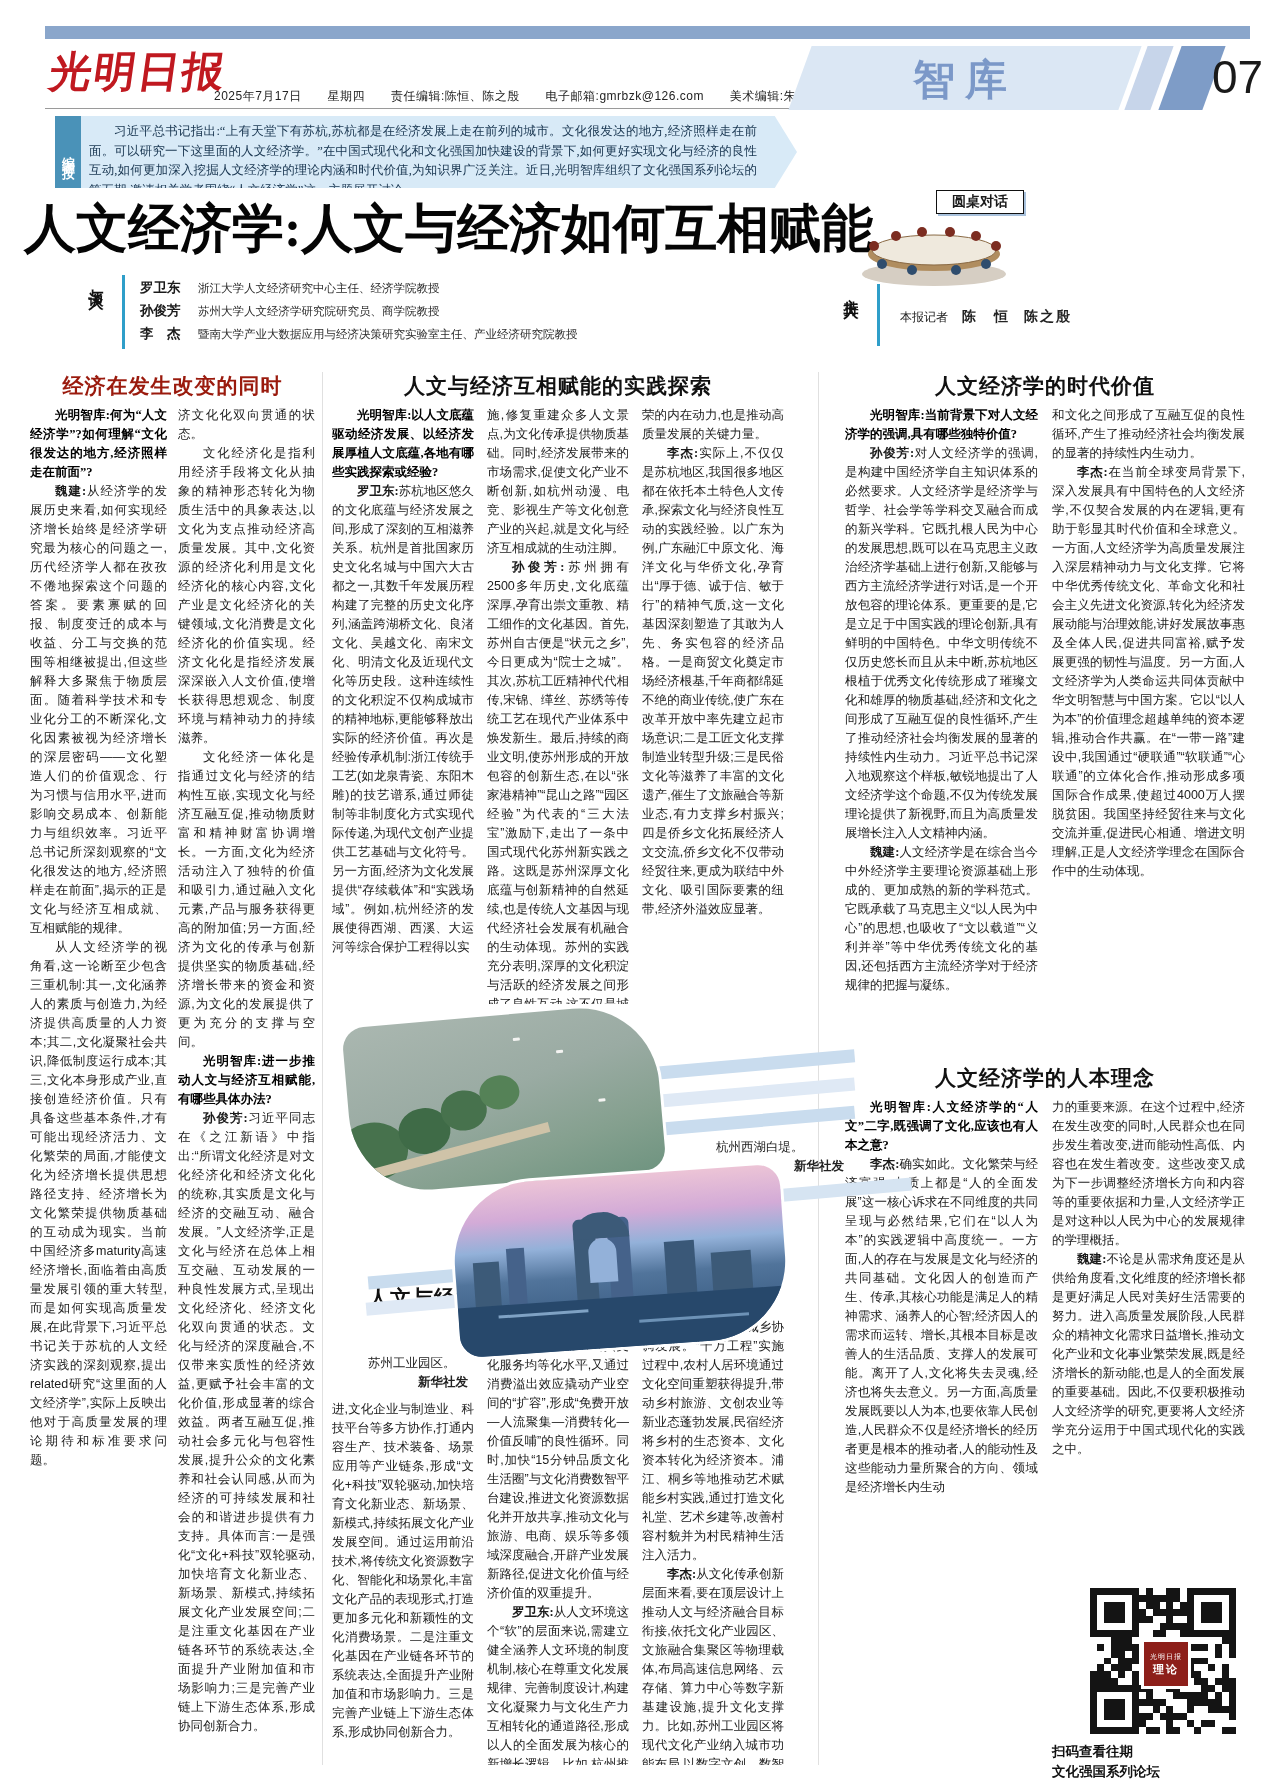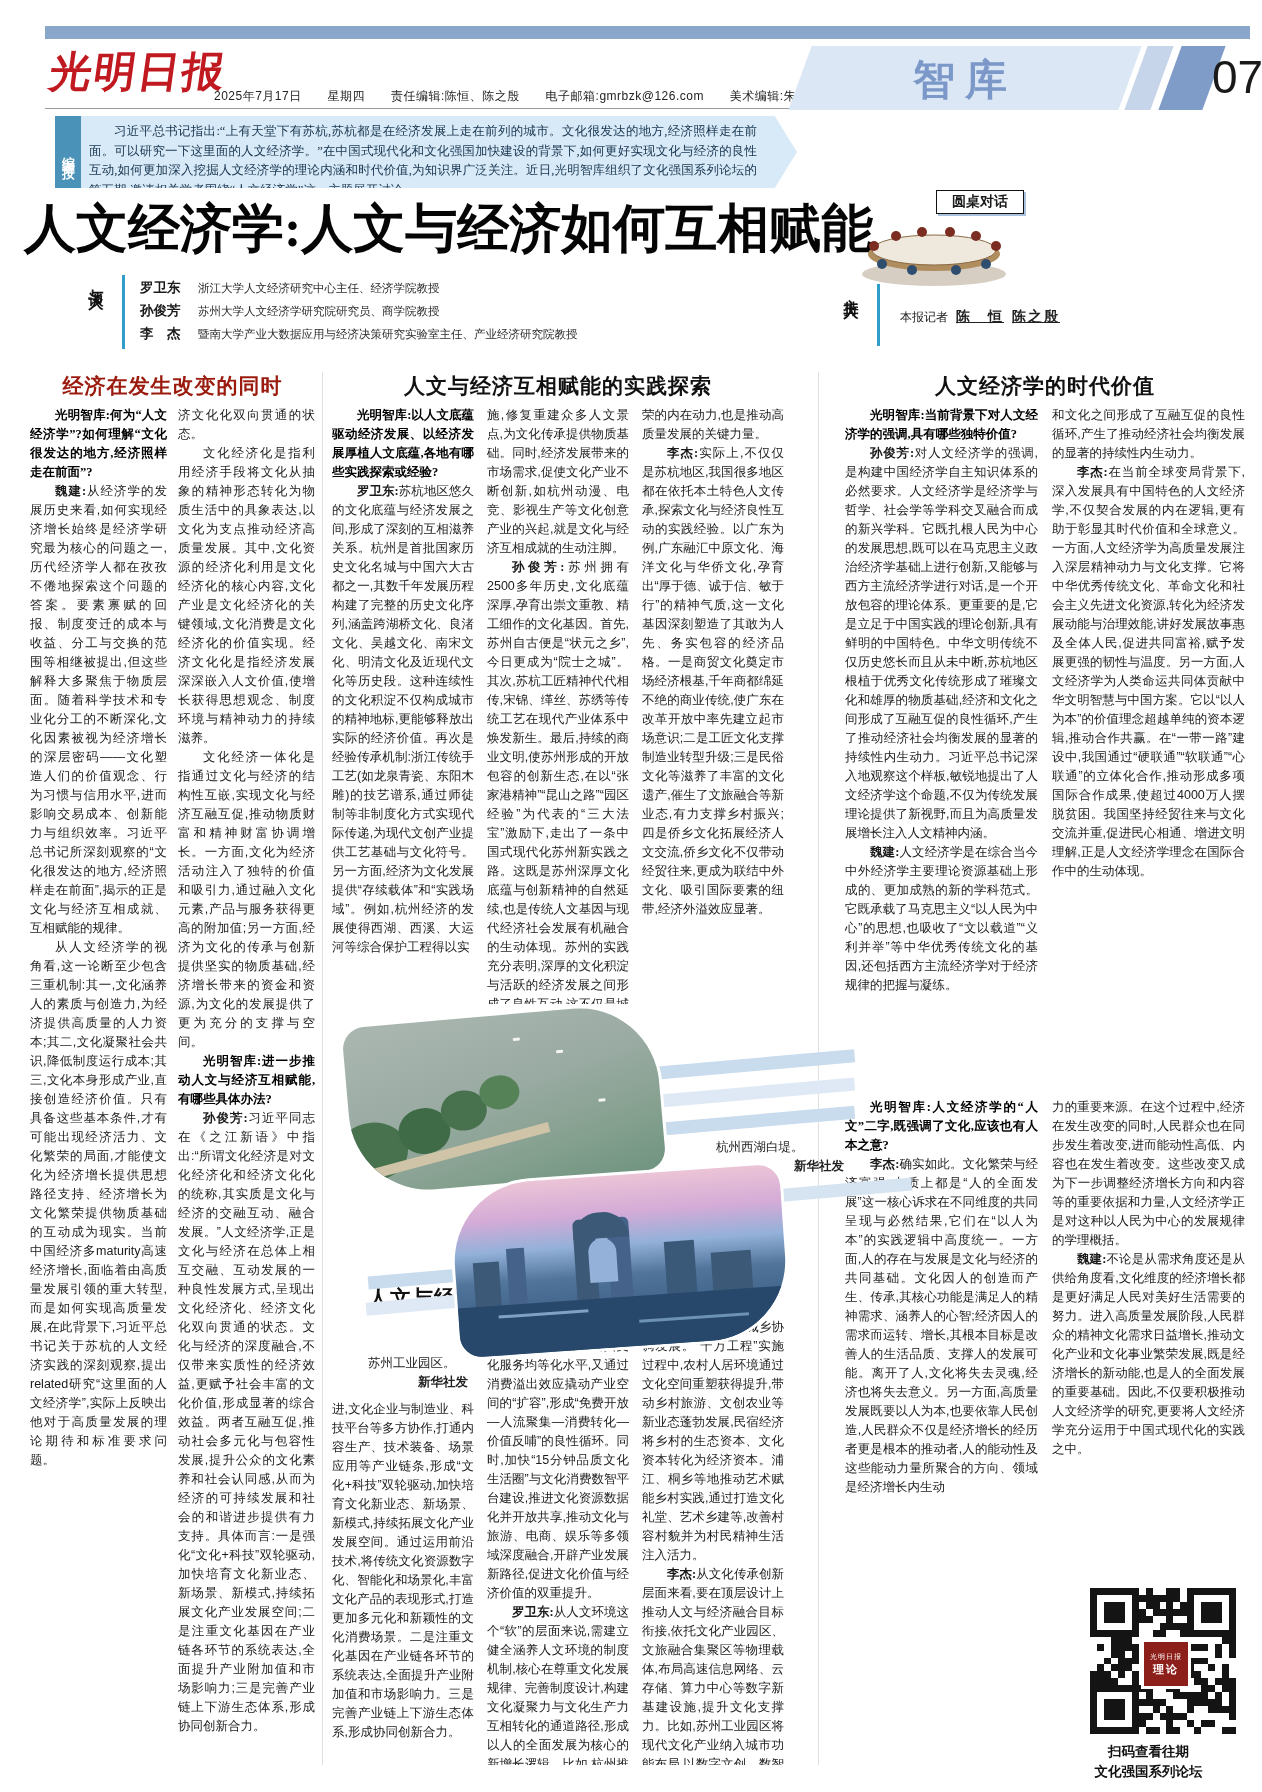--- a/index.html
+++ b/index.html
@@ -34,21 +34,21 @@
   #roundtable{left:856px;top:188px;width:170px;height:104px;}
   #rt-label{position:absolute;right:2px;top:2px;border:1.5px solid #111;box-shadow:2px 2px 0 #a9c2dd;
             padding:2px 15px;font-size:14px;font-weight:700;background:#fff;}
   
   .vlabel{writing-mode:vertical-rl;font-size:15px;font-weight:800;letter-spacing:3px;color:#111;}
   .vrule{width:2.5px;background:#2f9ec9;}
   .srow{line-height:21px;white-space:nowrap;}
   .sname{display:inline-block;width:58px;font-weight:800;font-size:13.5px;font-family:"Liberation Serif",serif;}
   .saff{font-size:11.5px;color:#2b2b2b;}
   #host-line{font-size:12px;color:#222;white-space:nowrap;}
-  #host-line b{font-size:14px;font-family:"Liberation Serif",serif;margin-left:8px;letter-spacing:2px;text-decoration:underline;}
+  #host-line b{font-size:14px;font-family:"Liberation Serif",serif;margin-left:14px;letter-spacing:2px;}
   
   .sec-title{font-family:"Liberation Serif",serif;font-weight:900;font-size:21px;color:#111;
              text-align:center;letter-spacing:1px;white-space:nowrap;}
   .sec-title.red{color:#9a1a0d;}
   .col{position:absolute;overflow:hidden;}
   .col p{margin:0;font-size:12.5px;line-height:19px;text-align:justify;text-indent:2em;color:#1b1b1b;}
   .col p.q{font-weight:700;color:#000;font-family:"Liberation Serif",serif;}
   .col p.cont{text-indent:0;}
   .col b.lead{font-weight:800;font-family:"Liberation Serif",serif;}
   .gutter{width:1px;background:#e0e0e0;}
@@ -70,21 +70,21 @@
   #qr{left:1090px;top:1588px;width:146px;height:146px;background:#fff;}
   #qr-grid{position:absolute;left:0;top:0;width:146px;height:146px;display:grid;
            grid-template-columns:repeat(21,1fr);grid-template-rows:repeat(21,1fr);}
   #qr-grid i{display:block;}
   #qr-grid i.b{background:#141414;}
   #qr-center{position:absolute;left:51px;top:51px;width:44px;height:44px;background:#8d1f1a;
              border:3px solid #fff;color:#fff;display:flex;flex-direction:column;align-items:center;
              justify-content:center;font-family:"Liberation Serif",serif;}
   #qr-center .s1{font-size:7px;letter-spacing:1px;}
   #qr-center .s2{font-size:11px;font-weight:800;letter-spacing:2px;text-align:center;}
-  #qr-caption{left:1052px;top:1742px;width:193px;text-align:center;font-size:13.5px;font-weight:800;
+  #qr-caption{left:1052px;top:1742px;width:193px;text-align:left;font-size:13.5px;font-weight:800;
               color:#111;line-height:20px;font-family:"Liberation Serif",serif;}
 </style>
 </head>
 <body>
 
 <div id="page">
 
   <div class="abs" id="topbar"></div>
   <div class="abs" id="logo">光明日报</div>
   <div class="abs" id="dateline">
@@ -145,20 +145,21 @@
   <div class="abs" id="host-line" style="left:900px;top:308px;">
     <span>本报记者</span><b>陈　恒</b><b>陈之殷</b>
   </div>
 
   <div class="abs gutter" style="left:322px;top:372px;height:1393px;"></div>
   <div class="abs gutter" style="left:818px;top:372px;height:1393px;"></div>
 
   <div class="abs sec-title red" style="left:30px;top:372px;width:285px;">经济在发生改变的同时</div>
   <div class="abs sec-title" style="left:332px;top:372px;width:452px;">人文与经济互相赋能的实践探索</div>
   <div class="abs sec-title" style="left:845px;top:372px;width:400px;">人文经济学的时代价值</div>
+  <div class="abs sec-title" style="left:845px;top:1064px;width:400px;">人文经济学的人本理念</div>
   <div class="abs sec-title" style="left:332px;top:1284px;width:380px;">人文与经济互相赋能的实现路径</div>
 
   <div class="col" style="left:30px;top:406px;width:137px;height:1359px;">
       <p class="q">光明智库:何为“人文经济学”?如何理解“文化很发达的地方,经济照样走在前面”?</p>
       <p><b class="lead">魏建:</b>从经济学的发展历史来看,如何实现经济增长始终是经济学研究最为核心的问题之一,历代经济学人都在孜孜不倦地探索这个问题的答案。要素禀赋的回报、制度变迁的成本与收益、分工与交换的范围等相继被提出,但这些解释大多聚焦于物质层面。随着科学技术和专业化分工的不断深化,文化因素被视为经济增长的深层密码——文化塑造人们的价值观念、行为习惯与信用水平,进而影响交易成本、创新能力与组织效率。习近平总书记所深刻观察的“文化很发达的地方,经济照样走在前面”,揭示的正是文化与经济互相成就、互相赋能的规律。</p>
       <p>从人文经济学的视角看,这一论断至少包含三重机制:其一,文化涵养人的素质与创造力,为经济提供高质量的人力资本;其二,文化凝聚社会共识,降低制度运行成本;其三,文化本身形成产业,直接创造经济价值。只有具备这些基本条件,才有可能出现经济活力、文化繁荣的局面,才能使文化为经济增长提供思想路径支持、经济增长为文化繁荣提供物质基础的互动成为现实。当前中国经济多maturity高速经济增长,面临着由高质量发展引领的重大转型,而是如何实现高质量发展,在此背景下,习近平总书记关于苏杭的人文经济实践的深刻观察,提出related研究“这里面的人文经济学”,实际上反映出他对于高质量发展的理论期待和标准要求问题。</p>
     </div>
   <div class="col" style="left:178px;top:406px;width:137px;height:1359px;">
       <p class="cont">济文化化双向贯通的状态。</p>
       <p>文化经济化是指利用经济手段将文化从抽象的精神形态转化为物质生活中的具象表达,以文化为支点推动经济高质量发展。其中,文化资源的经济化利用是文化经济化的核心内容,文化产业是文化经济化的关键领域,文化消费是文化经济化的价值实现。经济文化化是指经济发展深深嵌入人文价值,使增长获得思想观念、制度环境与精神动力的持续滋养。</p>

